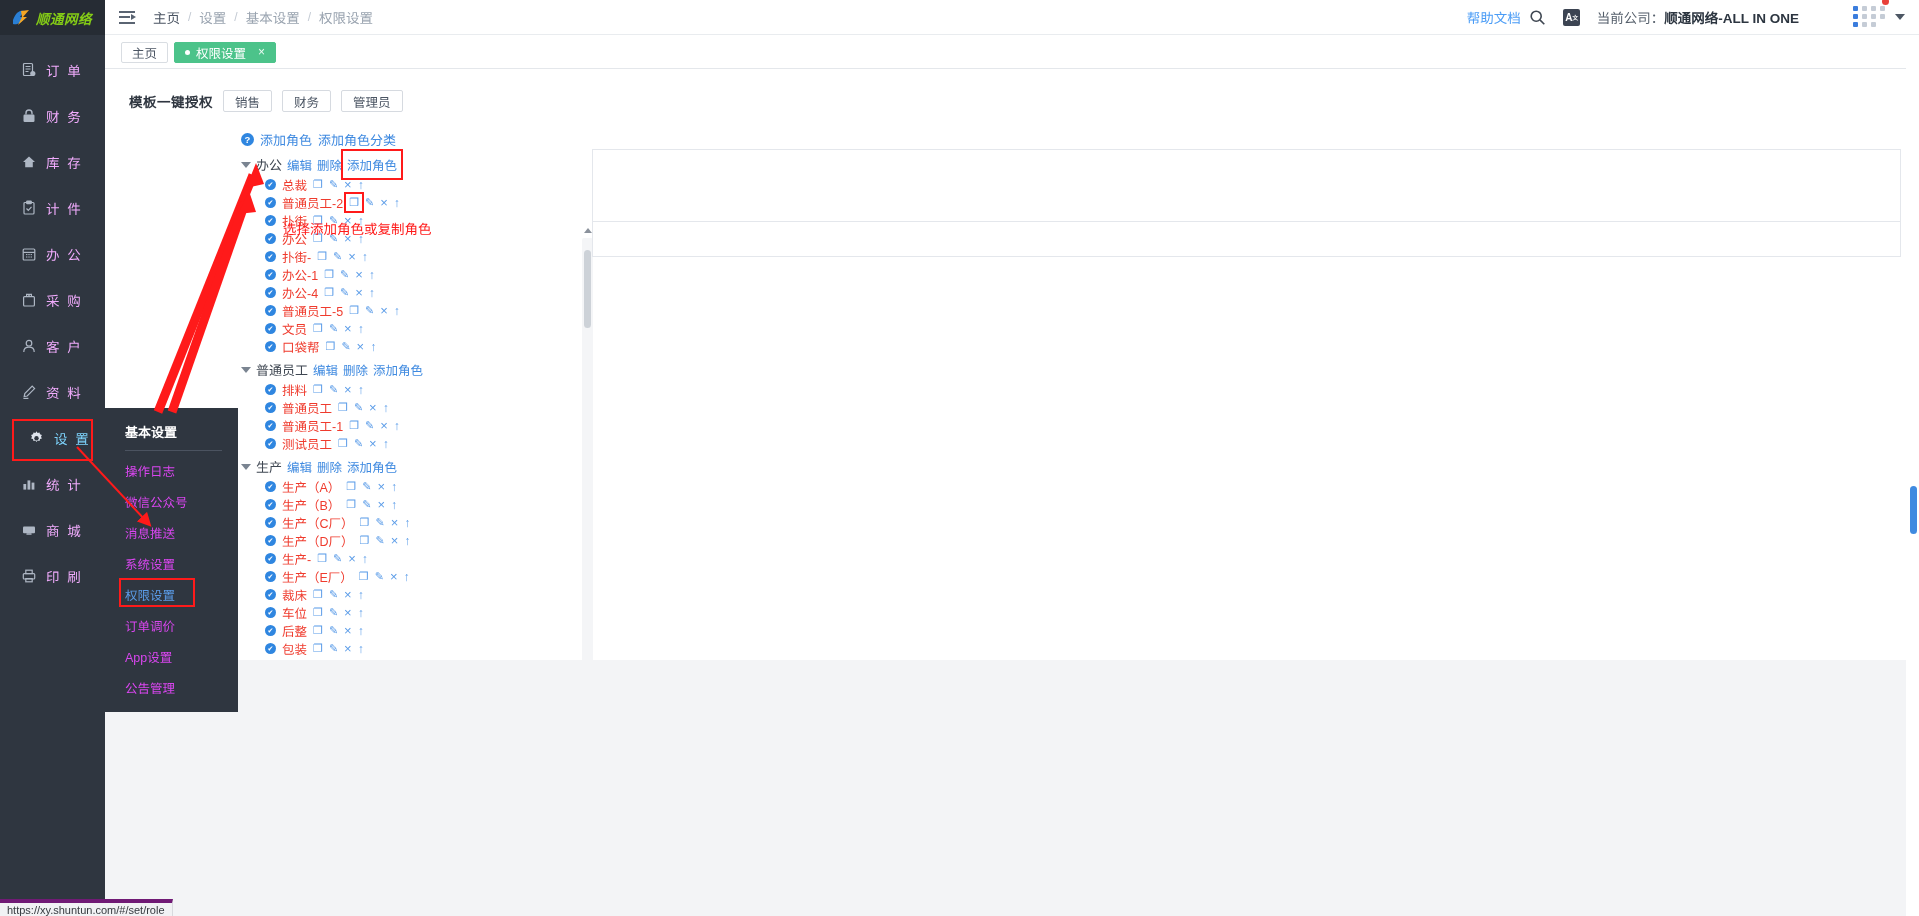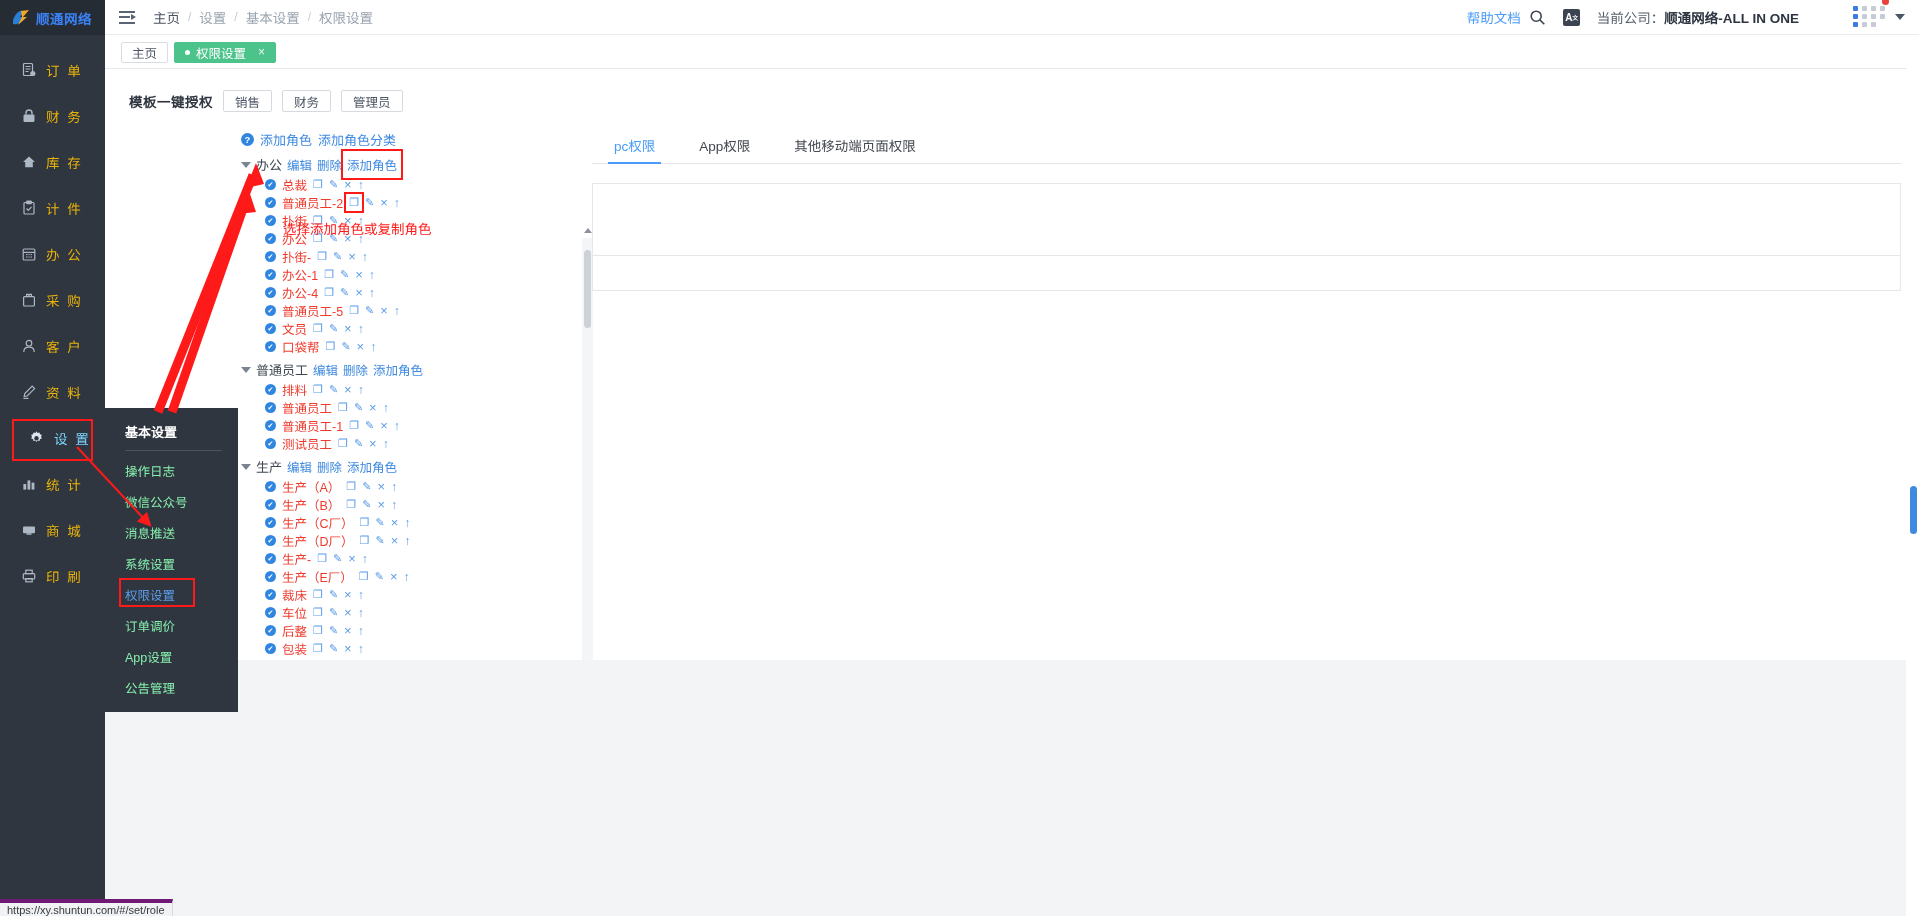--- a/index.html
+++ b/index.html
@@ -16,25 +16,25 @@
   
   .sidebar {
     position: absolute; left:0; top:0; width:105px; height:916px;
     background:#2f3640; color:#b8c0cc;
   }
   .sidebar-logo {
     height:35px; display:flex; align-items:center; gap:5px;
     padding-left:12px; background:#262c34;
   }
   .logo-mark { width:19px; height:17px; position:relative; flex:none; }
-  .logo-text { color:#3b82f6; font-size:13.5px; font-weight:700; letter-spacing:0.5px; }
+  .logo-text { color:#84cc16; font-size:13.5px; font-weight:700; letter-spacing:0.5px;font-style:italic; }
   .nav { padding-top:12px; }
   .nav-item {
     height:46px; display:flex; align-items:center; gap:9px;
-    padding-left:20px; color:#eab308; font-size:13.5px; letter-spacing:2px;
+    padding-left:20px; color:#f0abfc; font-size:13.5px; letter-spacing:2px;
     cursor:pointer; position:relative;
   }
   .nav-item .ico { width:17px; height:17px; display:flex; align-items:center; justify-content:center; flex:none; }
   .nav-item .ico svg { display:block; }
   .nav-item.active { color:#7dd3fc;margin-left:8px; }
   .nav-item.boxed::after {
     content:""; position:absolute; left:4px; top:4px; width:77px; height:38px;
     border:2px solid #ff1a1a; pointer-events:none;
   }
 
@@ -154,21 +154,21 @@
   .perm-box { margin-top:19px; height:73px; border:1px solid #e4e7ec; background:#fff; }
   .perm-box2 { margin-top:-1px; height:36px; border:1px solid #e4e7ec; background:#fff; }
 
   
   .dropdown {
     position:absolute; left:105px; top:408px; width:133px;
     background:#2f3640; padding:7px 0 9px 0; z-index:40;
   }
   .dd-title { font-size:13px; color:#ffffff; font-weight:700; padding:7px 0 9px 20px; }
   .dd-sep { height:1px; background:#4b5360; margin:0 16px 4px 20px; }
-  .dd-item { font-size:12.5px; color:#86efac; padding:6px 0 6px 20px; cursor:pointer; position:relative; }
+  .dd-item { font-size:12.5px; color:#d946ef; padding:6px 0 6px 20px; cursor:pointer; position:relative; }
   .dd-item.highlight { color:#5b9ce8; }
   .dd-item.highlight::after {
     content:""; position:absolute; left:14px; top:-1px; width:72px; height:25px;
     border:2px solid #ff1a1a; pointer-events:none;
   }
 
   
   .anno-layer { position:absolute; left:0; top:0; width:1919px; height:916px; pointer-events:none; z-index:60; }
   .anno-text {
     position:absolute; left:283px; top:202px; color:#ff1a1a; font-size:13.5px; white-space:nowrap;margin-top:16px;
@@ -644,25 +644,20 @@
       </div>
     </div>
 
     <div class="tree-scrollbar">
       <span class="sb-arrow up"></span>
       <span class="thumb"></span>
       <span class="sb-arrow dn"></span>
     </div>
 
     <div class="perm-panel">
-      <div class="perm-tabs">
-        <div class="perm-tab active">pc权限</div>
-        <div class="perm-tab">App权限</div>
-        <div class="perm-tab">其他移动端页面权限</div>
-      </div>
       <div class="perm-box"></div>
       <div class="perm-box2"></div>
     </div>
   </main>
 
   <div class="bottom-band"></div>
 
   <div class="page-scroll">
     <span class="thumb"></span>
   </div>

